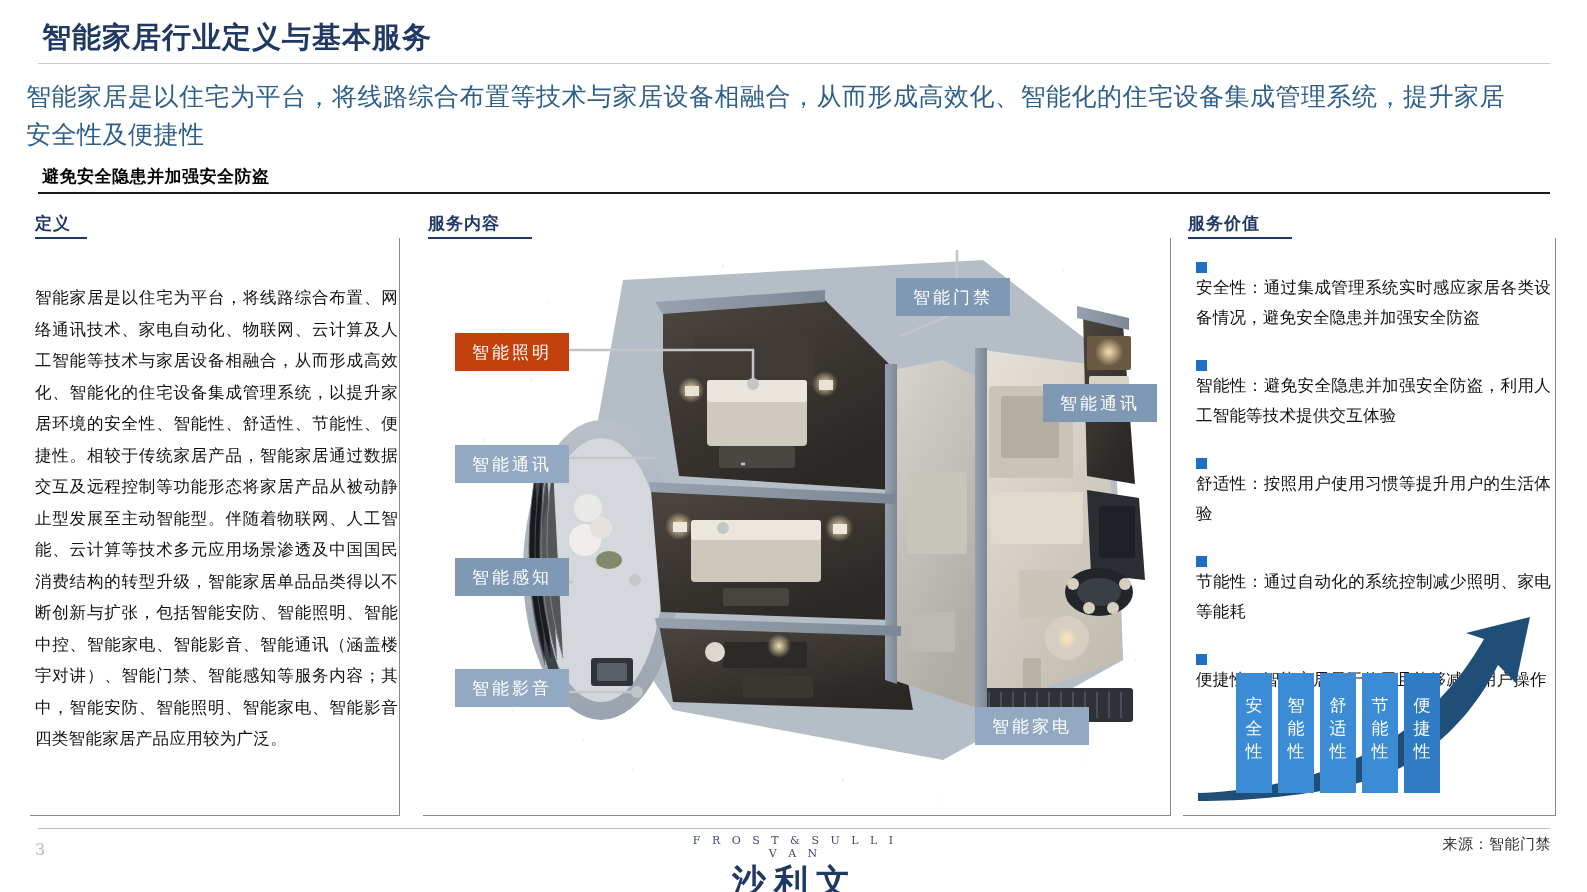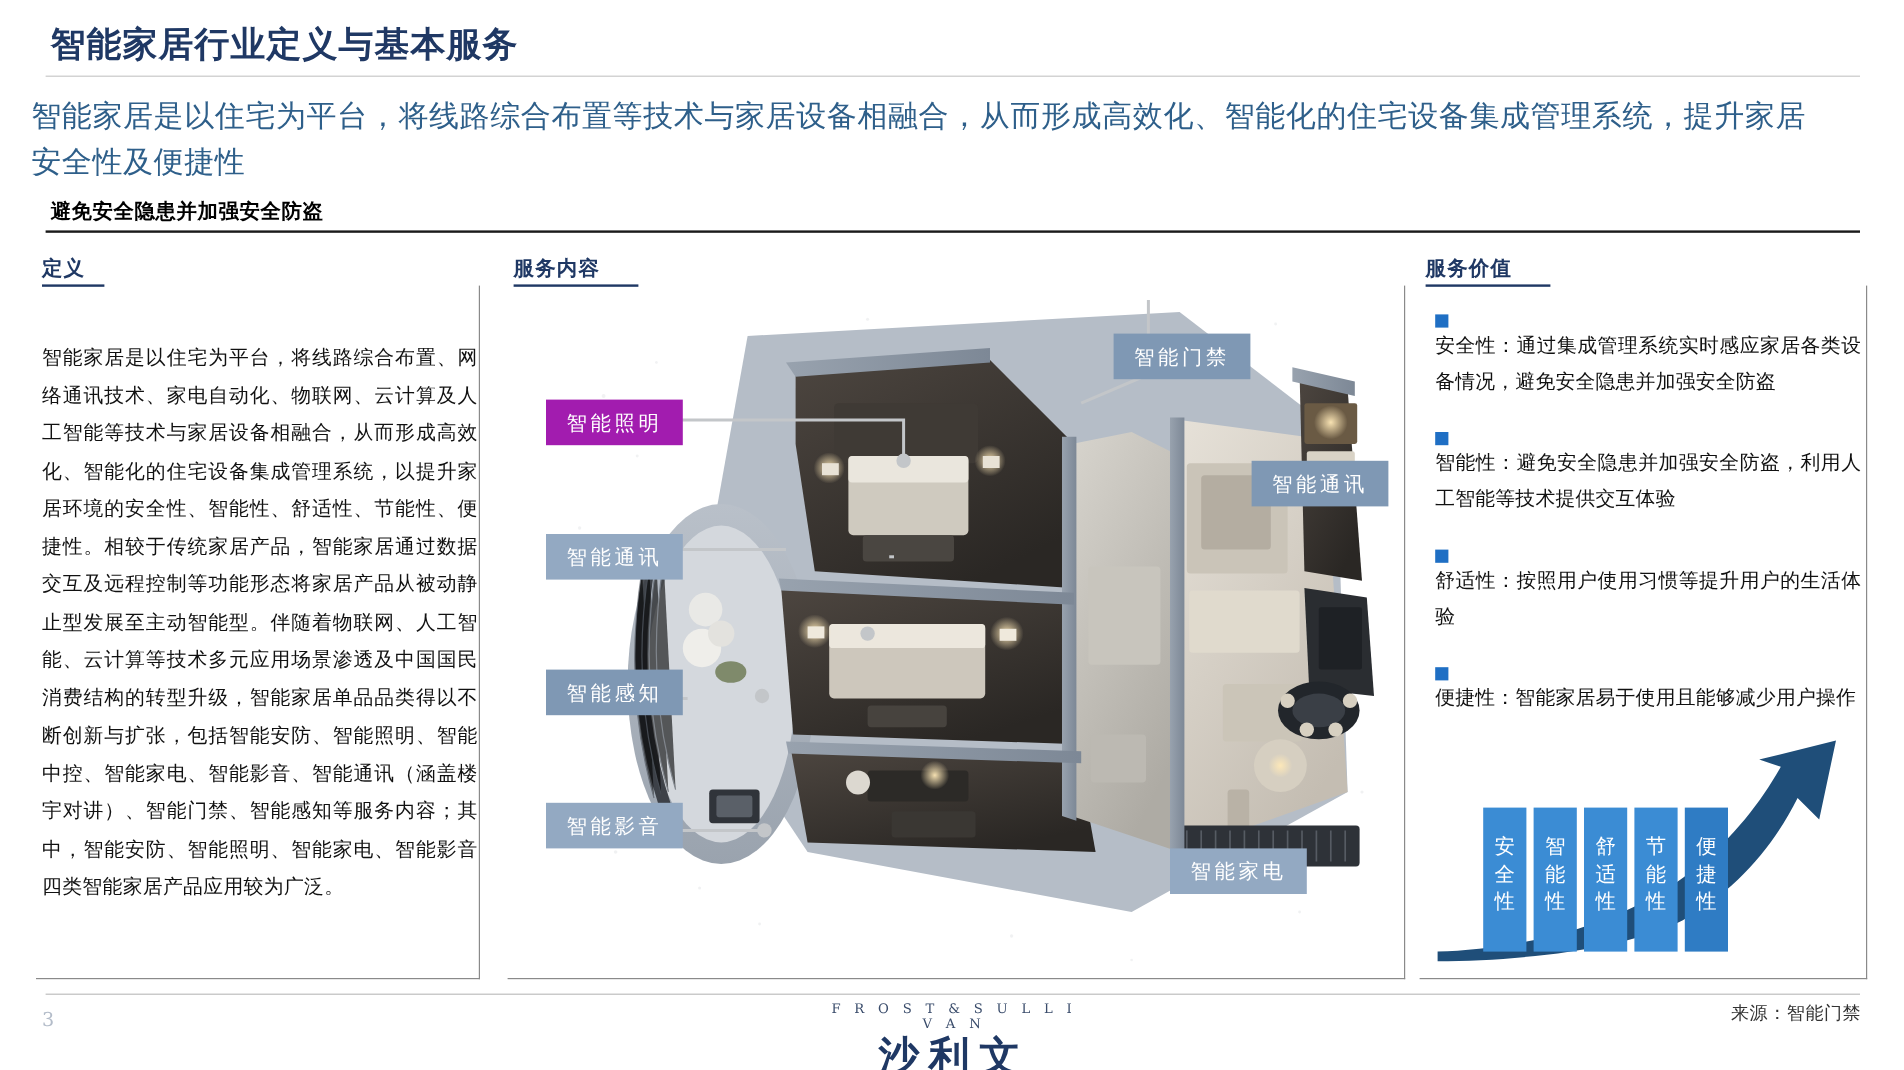--- a/index.html
+++ b/index.html
@@ -87,21 +87,21 @@
 
   
   #plan-wrap { position:absolute; left: 423px; top: 240px; width: 748px; height: 575px; overflow:hidden; }
 
   .tag {
     position:absolute; display:flex; align-items:center; justify-content:center;
     color:#ffffff; font-size:17px; letter-spacing:3px;
     font-family: "DejaVu Serif","Liberation Serif", serif;
     box-shadow: 0 0 0 0 rgba(0,0,0,0);
   }
-  .tag.dark { background:#a21caf; }
+  .tag.dark { background:#c2410c; }
   .tag.light { background:#93a9c2; }
   .tag.mid { background:#7f98b4; }
 
   
   .foot-rule { position:absolute; left: 38px; top: 828px; width: 1512px; height: 1px; background:#bdbdbd; }
   #pagenum { position:absolute; left: 35px; top: 840px; font-size: 16px; color:#b3bcc9; }
   #source { position:absolute; right: 36px; top: 835px; font-size: 15px; color:#333; letter-spacing:0.5px; }
   .logo { position:absolute; left: 690px; top: 834px; width: 210px; text-align:center; }
   .logo .en {
     font-size: 11px; letter-spacing: 4px; color:#3a4c6b;
@@ -323,21 +323,21 @@
   </div>
   <div class="tag light" style="left:455px; top:445px; width:114px; height:38px;">
     <span>智能通讯</span>
   </div>
   <div class="tag mid" style="left:455px; top:558px; width:114px; height:38px;">
     <span>智能感知</span>
   </div>
   <div class="tag light" style="left:455px; top:669px; width:114px; height:38px;">
     <span>智能影音</span>
   </div>
-  <div class="tag mid" style="left:896px; top:278px; width:114px; height:38px;margin-left:32px;">
+  <div class="tag mid" style="left:896px; top:278px; width:114px; height:38px;">
     <span>智能门禁</span>
   </div>
   <div class="tag mid" style="left:1043px; top:384px; width:114px; height:38px;">
     <span>智能通讯</span>
   </div>
   <div class="tag light" style="left:975px; top:707px; width:114px; height:38px;font-family:Liberation Mono, monospace;">
     <span>智能家电</span>
   </div>
 
   <div class="col-title" id="val-title">
@@ -351,20 +351,24 @@
       <span class="sq"></span>
       <span class="tx">安全性：通过集成管理系统实时感应家居各类设备情况，避免安全隐患并加强安全防盗</span>
     </div>
     <div class="bullet">
       <span class="sq"></span>
       <span class="tx">智能性：避免安全隐患并加强安全防盗，利用人工智能等技术提供交互体验</span>
     </div>
     <div class="bullet">
       <span class="sq"></span>
       <span class="tx">舒适性：按照用户使用习惯等提升用户的生活体验</span>
+    </div>
+    <div class="bullet">
+      <span class="sq"></span>
+      <span class="tx">节能性：通过自动化的系统控制减少照明、家电等能耗</span>
     </div>
     <div class="bullet">
       <span class="sq"></span>
       <span class="tx">便捷性：智能家居易于使用且能够减少用户操作</span>
     </div>
   </div>
 
   <div id="arrow-chart">
     <svg width="340" height="190" viewBox="0 0 340 190">
 

